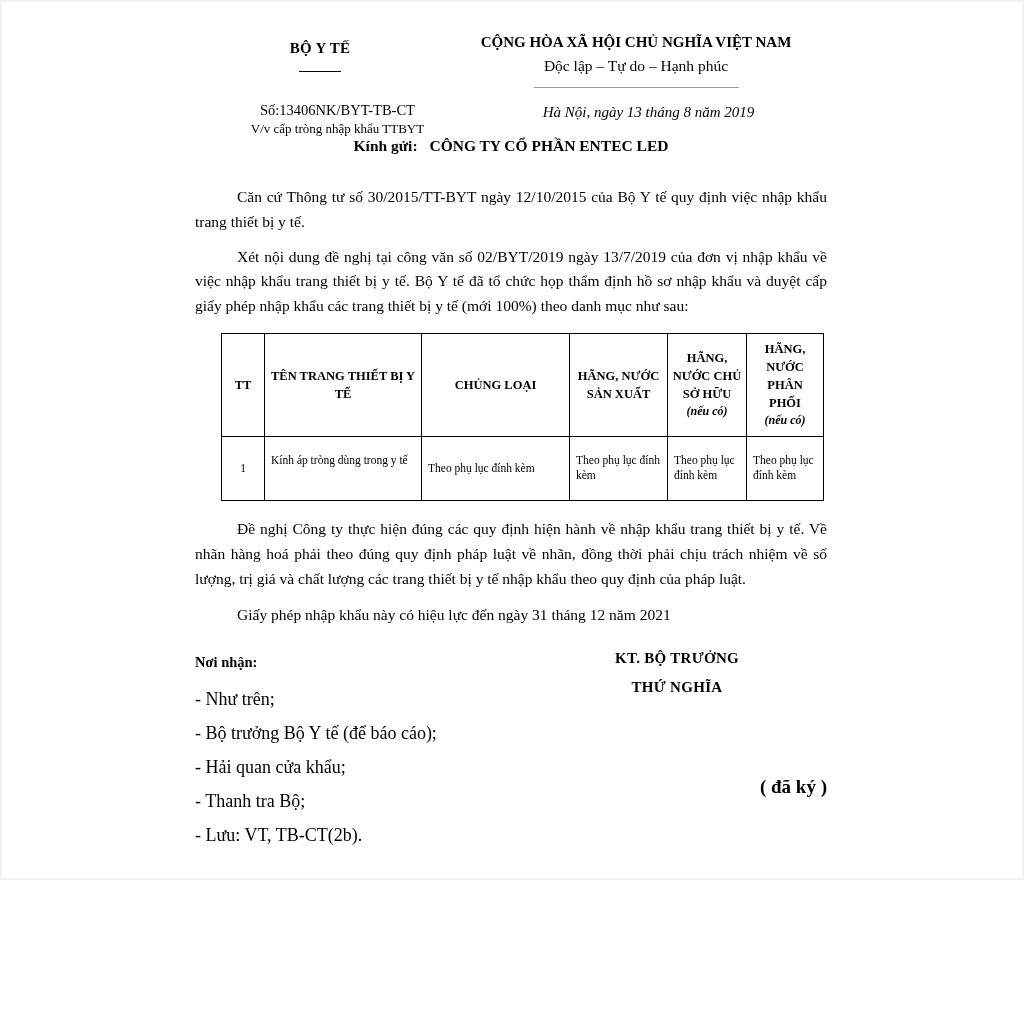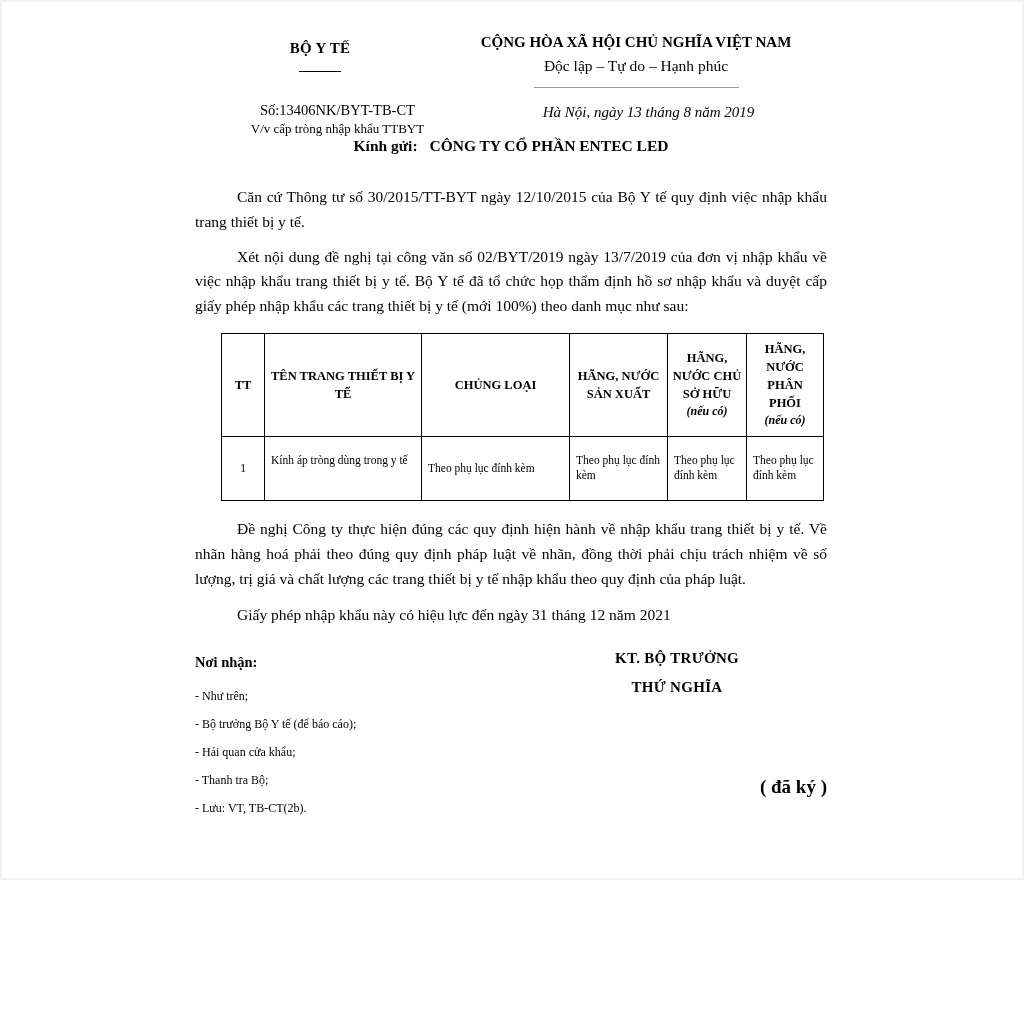--- a/index.html
+++ b/index.html
@@ -96,21 +96,21 @@
   .col-name { width: 157px; }
   .col-type { width: 148px; }
   .col-maker { width: 98px; }
   .col-owner { width: 79px; }
   .col-dist { width: 77px; }
 
   
   .footer-row { display: flex; margin-top: 22px; }
   .footer-left { flex: 1; padding-top: 4px; }
   .recipients-label { font-weight: bold; font-size: 14.5px; margin-bottom: 18px; }
-  .recipient-item { font-size: 12px; margin-bottom: 13px; }
+  .recipient-item { font-size: 18px; margin-bottom: 13px; }
   .footer-right { width: 300px; text-align: center; }
   .sig-title1 { font-weight: bold; font-size: 15px; letter-spacing: 0.3px; }
   .sig-title2 { font-weight: bold; font-size: 15px; margin-top: 12px; letter-spacing: 0.3px; }
   .signed-note {
     font-weight: bold;
     font-size: 19px;
     text-align: right;
     padding-right: 0px;
     margin-top: 80px;
   }

